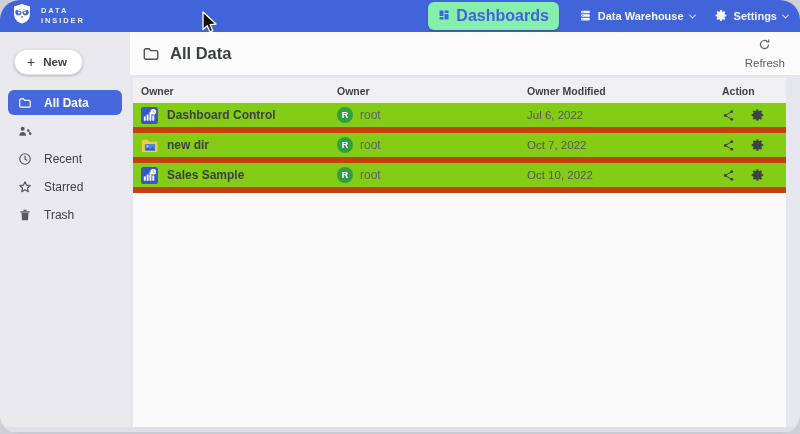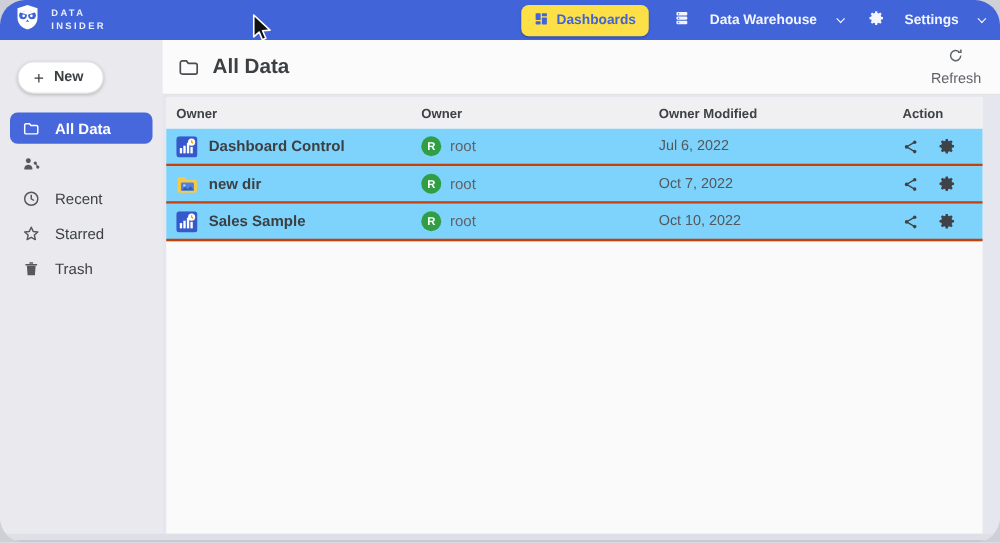--- a/index.html
+++ b/index.html
@@ -14,25 +14,25 @@
   .topbar{
     position:absolute; left:0; top:0; width:800px; height:32px;
     background:var(--accent,#4164d9);
     display:flex; align-items:center; justify-content:space-between;
     padding:0 12px 0 10px;
   }
   .brand{ display:flex; align-items:center; gap:7px; }
   .brand-text{ color:#e9eefb; font-size:7.5px; font-weight:bold; letter-spacing:1.9px; line-height:1.3; }
   .topnav{ display:flex; align-items:center; gap:20px; }
   .nav-pill{
-    background:#fde047; color:var(--accent,#4164d9); border:none; cursor:pointer;
+    background:#86efac; color:var(--accent,#4164d9); border:none; cursor:pointer;
     border-radius:6px; padding:5px 10px; display:flex; align-items:center; gap:6px;
-    font-family:inherit; font-size:11px; font-weight:bold; box-shadow:0 1px 2px rgba(0,0,0,.2);
-  }
-  .nav-item{ color:#f2f5ff; font-size:11px; font-weight:600; display:flex; align-items:center; gap:16px; cursor:pointer; }
+    font-family:inherit; font-size:16px; font-weight:bold; box-shadow:0 1px 2px rgba(0,0,0,.2);
+  }
+  .nav-item{ color:#f2f5ff; font-size:11px; font-weight:600; display:flex; align-items:center; gap:6px; cursor:pointer; }
   .chev{ width:5px; height:5px; border-right:1.4px solid currentColor; border-bottom:1.4px solid currentColor; transform:rotate(45deg) translate(-1px,-1px); display:inline-block; }
   
   .sidebar{
     position:absolute; left:0; top:32px; width:130px; height:395px;
     background:#e9e9ee;
   }
   .new-btn{
     display:inline-flex; align-items:center; gap:8px; cursor:pointer;
     margin:17px 0 12px 14px; background:#fff; border:1px solid #e3e3e6; border-radius:16px;
     padding:6px 15px 6px 12px; font-family:inherit; font-size:11.5px; font-weight:bold; color:#3c4043;
@@ -52,21 +52,21 @@
     background:#fbfbfc; border-bottom:1px solid #e4e4e7;
     display:flex; align-items:center; gap:10px; padding:0 15px 0 12px;
   }
   .page-title{ font-size:16.5px; font-weight:bold; color:#3c4043; }
   .refresh{ margin-left:auto; display:flex; align-items:center; gap:6px; font-size:11.5px; color:#5f6368; cursor:pointer; background:none; border:none; font-family:inherit;flex-direction:column; }
   
   .card{ position:absolute; left:133px; top:78px; width:653px; height:349px; background:#fafafb; }
   .tgrid{ display:grid; grid-template-columns:196px 190px 195px 1fr; align-items:center; }
   .thead{ height:25px; background:#f0f0f2; font-size:10.5px; font-weight:bold; color:#3f4245; }
   .thead > div{ padding-left:8px; }
-  .trow{ height:30px; border-bottom:2px solid #c2410c; background:#7dd3fc; cursor:pointer; }
+  .trow{ height:30px; border-bottom:6px solid #c2410c; background:#84cc16; cursor:pointer; }
   .cell-name{ display:flex; align-items:center; gap:9px; padding-left:8px; font-size:12px; font-weight:bold; color:#3c4043; }
   .cell-owner{ display:flex; align-items:center; gap:7px; padding-left:8px; font-size:12px; color:#5f6368; }
   .avatar{ width:16px; height:16px; border-radius:50%; background:var(--avatar-green,#2f9e44); color:#fff; font-size:9px; font-weight:bold; display:flex; align-items:center; justify-content:center; }
   .cell-mod{ padding-left:8px; font-size:11.5px; color:#54575b; }
   .cell-act{ display:flex; align-items:center; gap:16px; padding-left:8px; color:#3f4347; }
   .act-btn{ background:none; border:none; cursor:pointer; color:#3f4347; display:flex; padding:0; }
   
   .footer-strip{ position:absolute; left:0; bottom:0; width:800px; height:7px; background:#dfdfe7; border-bottom:2px solid #c9c9d3; }
   .cursor{ position:absolute; left:201px; top:11px; z-index:60; pointer-events:none; }
 </style>

